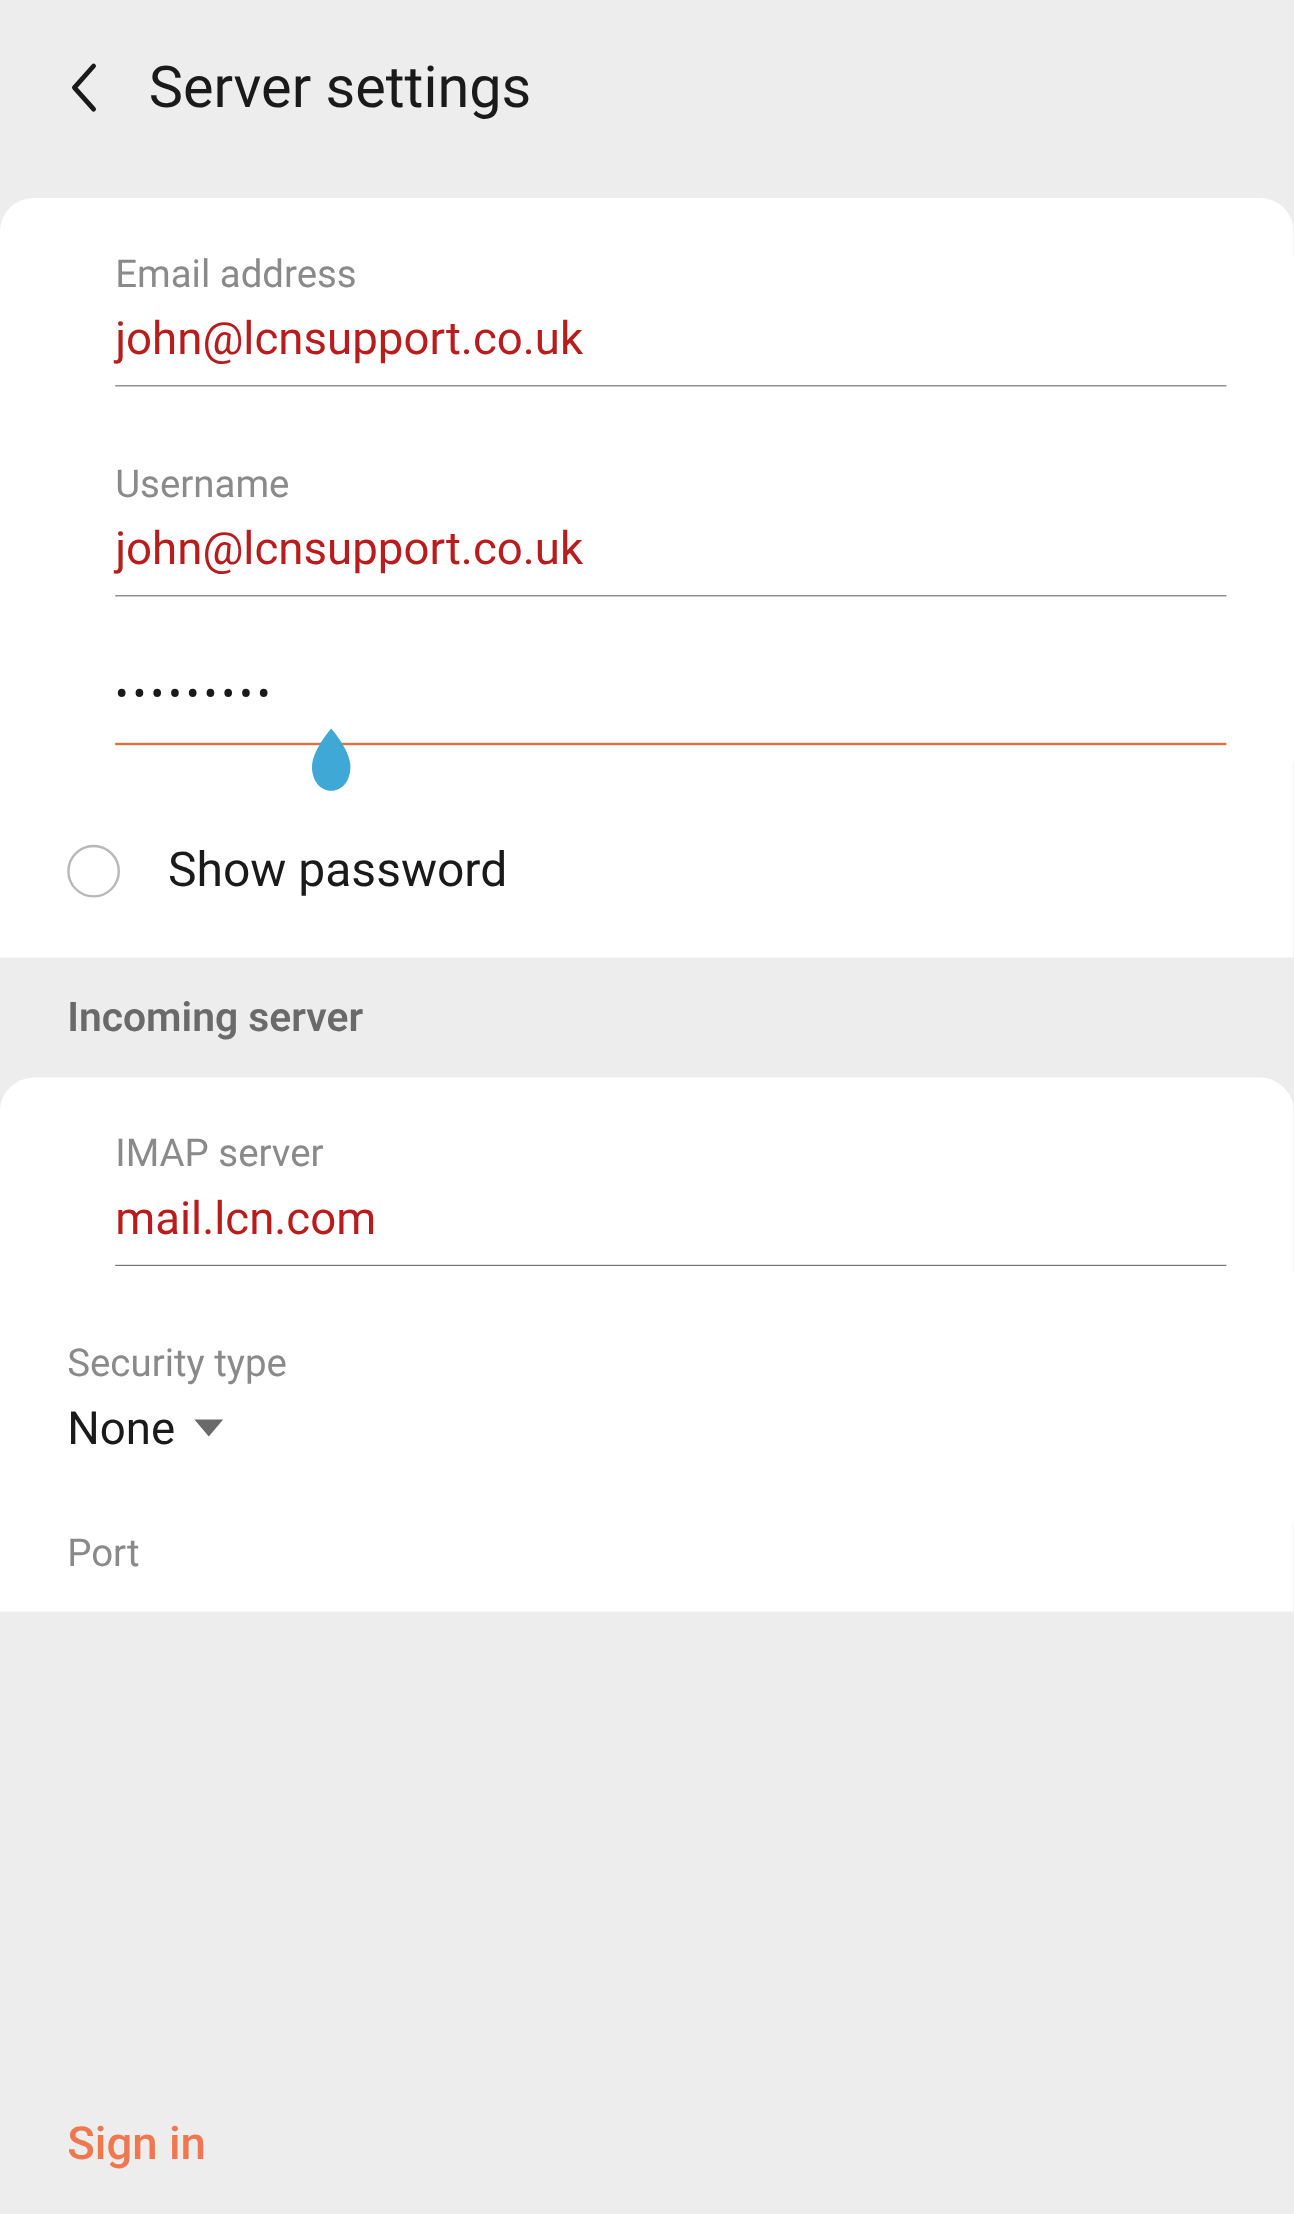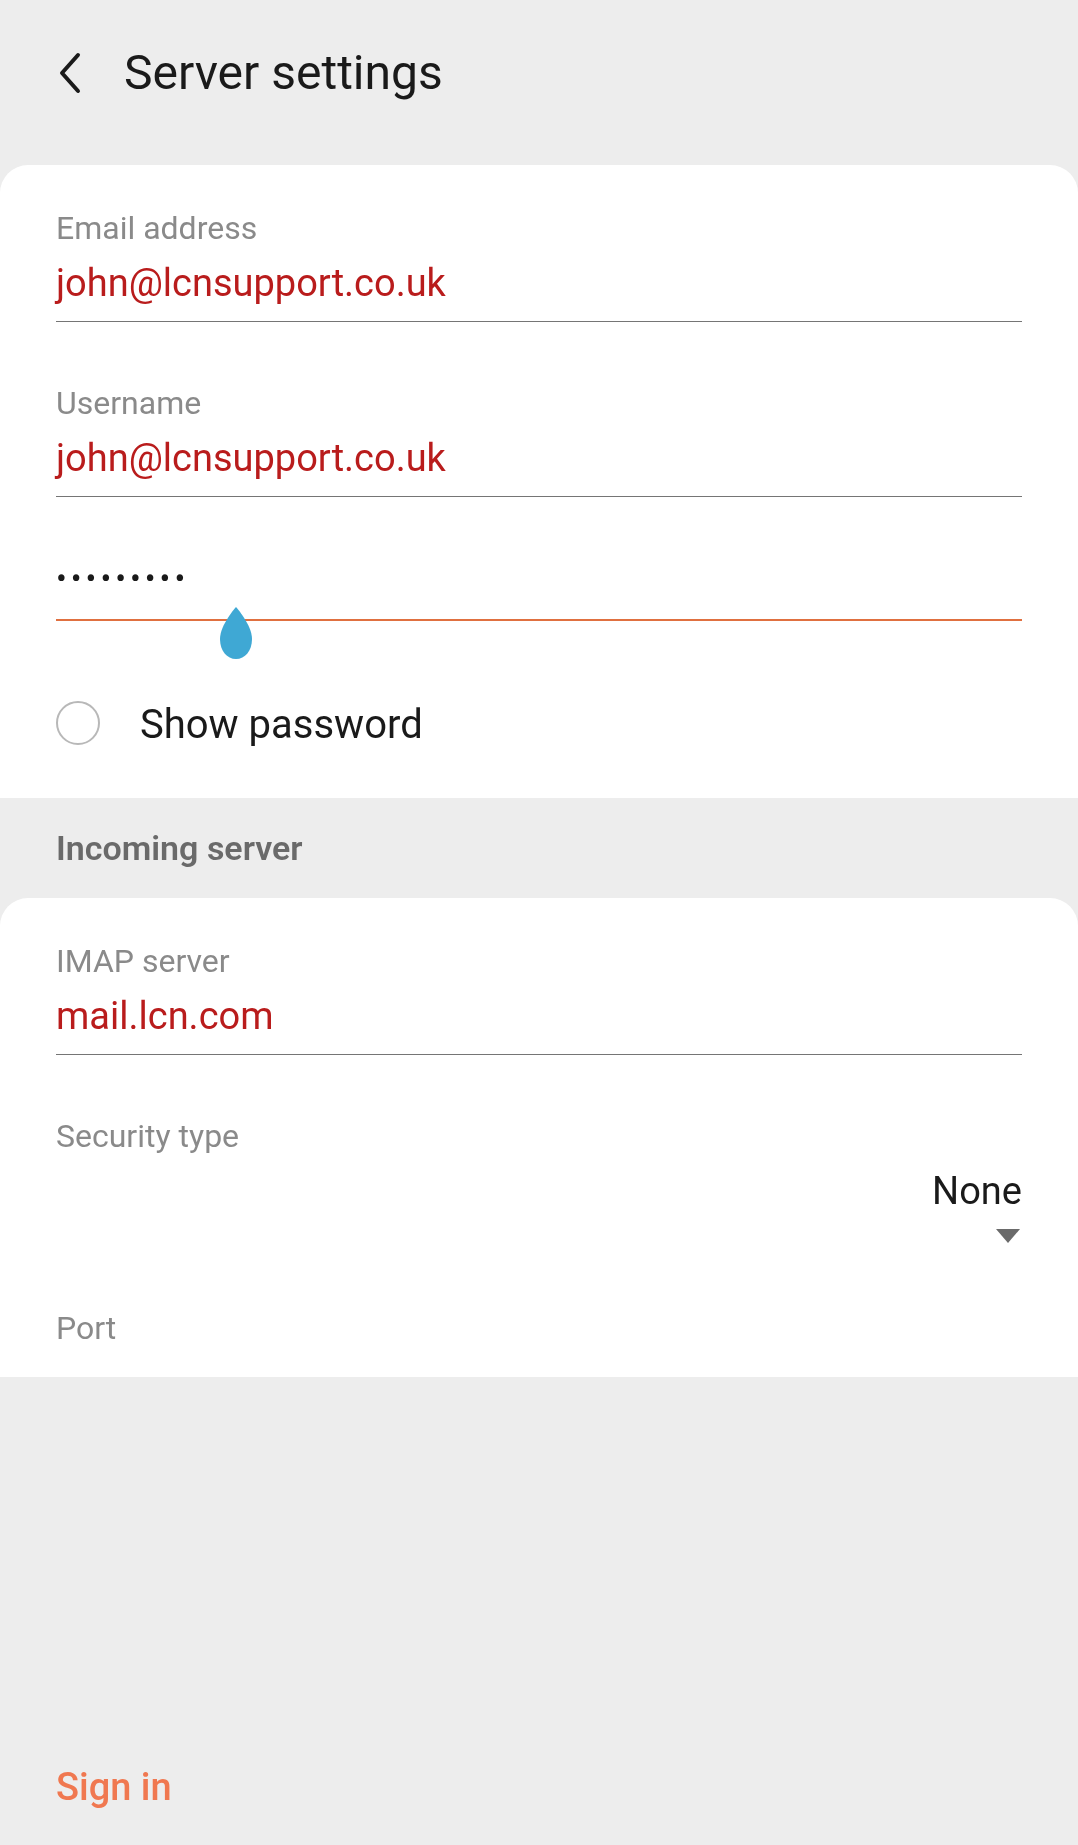--- a/index.html
+++ b/index.html
@@ -41,20 +41,21 @@
       padding: 44px 56px 50px 56px;
       margin-top: 20px;
     }
     .card-incoming {
       background: #ffffff;
       border-radius: 28px 28px 0 0;
       padding: 44px 56px 30px 56px;
     }
     .field {
       margin-bottom: 62px;
+      margin-left: 40px;
     }
     .field-label {
       font-size: 32px;
       color: #8a8a8a;
       margin-bottom: 14px;
     }
     .field-value {
       font-size: 38px;
       color: #b91c1c;
       padding-bottom: 16px;
@@ -78,21 +79,21 @@
       bottom: -42px;
       width: 48px;
       height: 54px;
     }
     .cursor-drop svg {
       width: 100%;
       height: 100%;
     }
     .checkbox-row {
       display: flex;
-      align-items: flex-start;
+      align-items: flex-end;
       gap: 40px;
       margin-top: 80px;
     }
     .checkbox-circle {
       width: 44px;
       height: 44px;
       border: 2px solid #b8b8b8;
       border-radius: 50%;
       cursor: pointer;
     }
@@ -101,23 +102,22 @@
       color: #1a1a1a;
     }
     .section-header {
       font-size: 34px;
       color: #6a6a6a;
       font-weight: 600;
       padding: 30px 56px;
     }
     .dropdown-row {
       display: flex;
-      align-items: flex-end;
+      align-items: center;
       gap: 14px;
-      flex-direction: column;
     }
     .dropdown-value {
       font-size: 38px;
       color: #1a1a1a;
     }
     .dropdown-arrow {
       display: inline-flex;
       align-items: center;
     }
     .dropdown-arrow svg {

